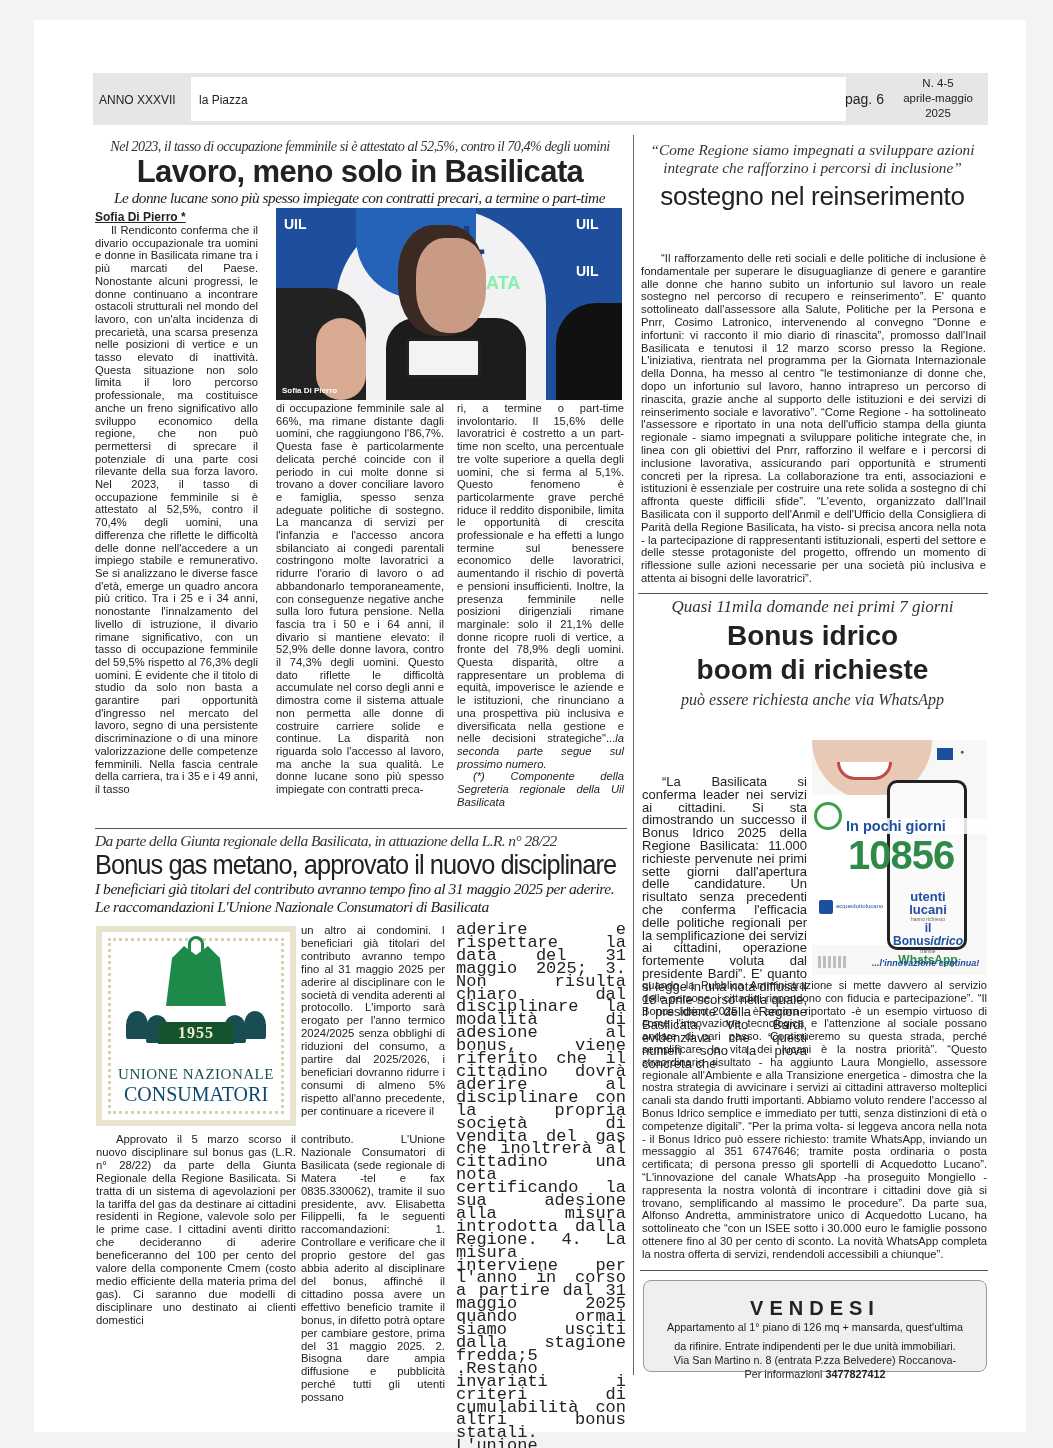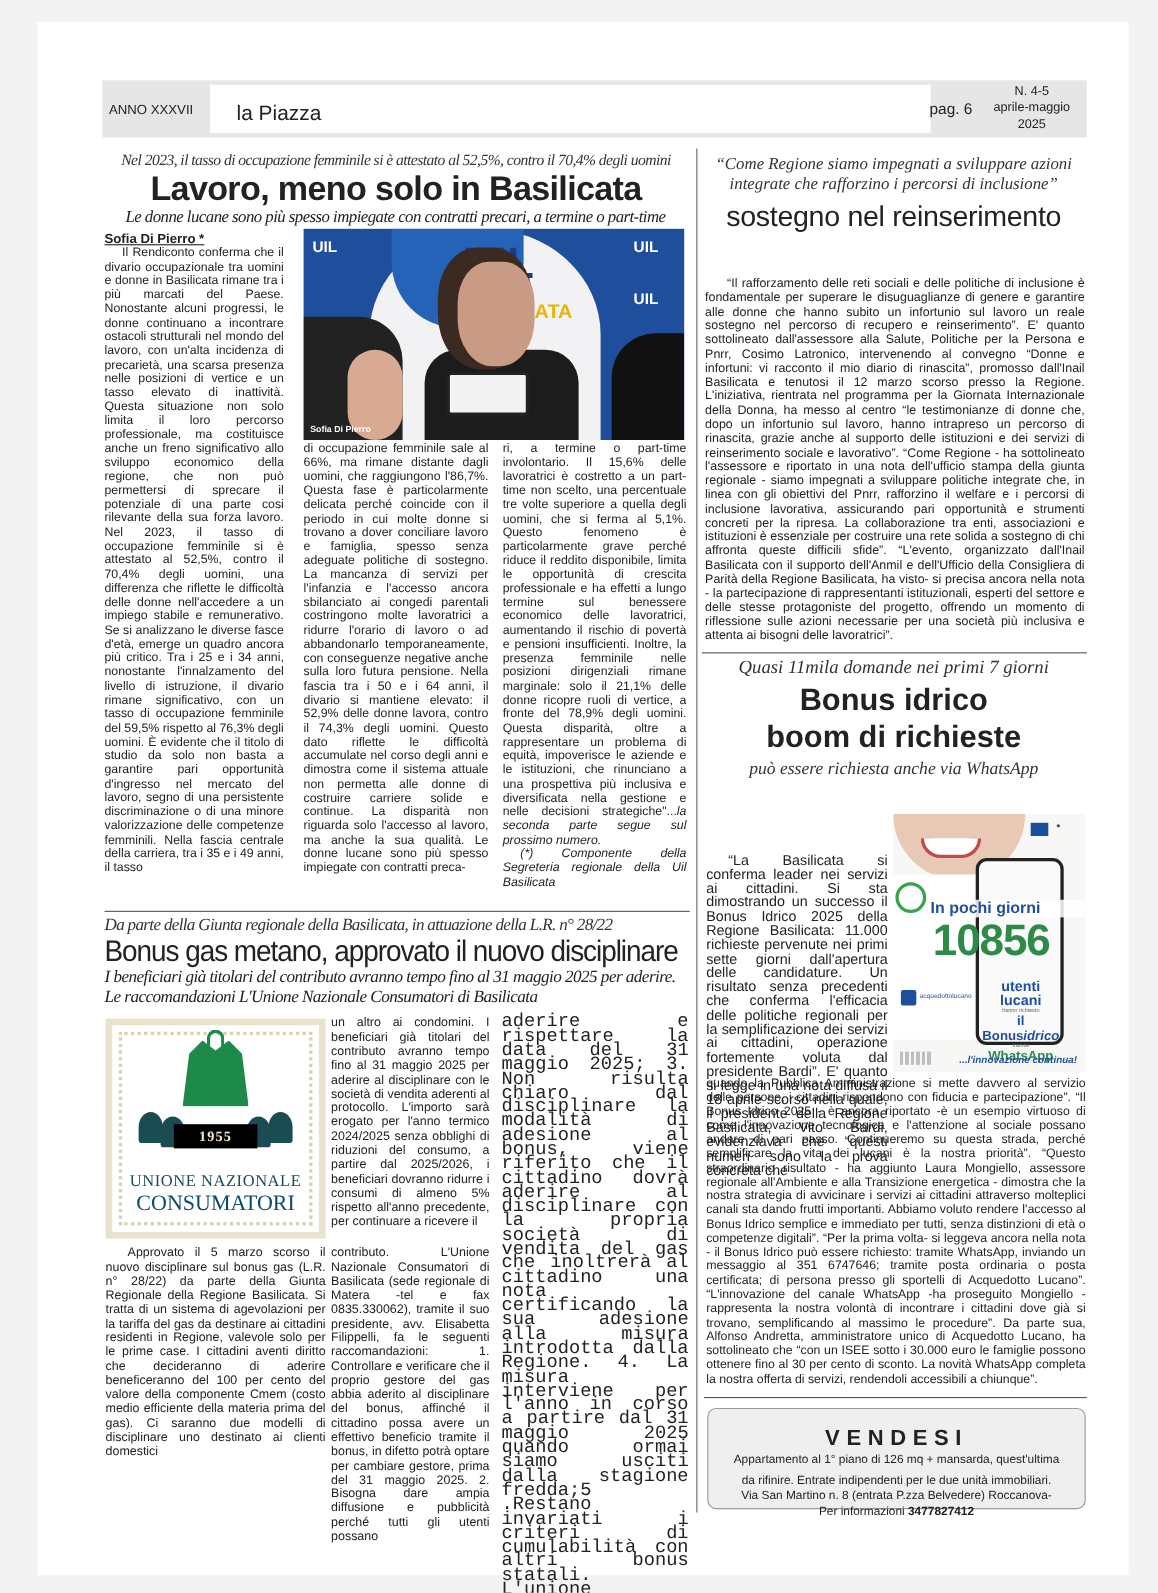--- a/index.html
+++ b/index.html
@@ -5,21 +5,21 @@
   * { box-sizing: border-box; margin: 0; padding: 0; }
   html, body { width: 1053px; height: 1448px; background: #f3f3f3; overflow: hidden; }
   body { font-family: "Liberation Sans", sans-serif; color: #1a1a1a; position: relative; }
 
   .page { position: absolute; left: 34px; top: 20px; width: 992px; height: 1412px; background: #ffffff; }
 
   
   .masthead { position: absolute; left: 93px; top: 73px; width: 895px; height: 52px; background: #e6e6e6; }
   .mh-anno { position: absolute; left: 6px; top: 20px; font-size: 12px; color: #222; }
   .mh-title-box { position: absolute; left: 98px; top: 4px; width: 655px; height: 44px; background: #ffffff; }
-  .mh-title { position: absolute; left: 24px; top: 16px; font-size: 19px; color: #222; }
+  .mh-title { position: absolute; left: 8px; top: 16px; font-size: 12px; color: #222; }
   .mh-page { position: absolute; left: 752px; top: 18px; font-size: 14px; color: #222; }
   .mh-issue { position: absolute; left: 800px; top: 3px; width: 90px; text-align: center; font-size: 11.5px; line-height: 15px; color: #222; }
 
   .serif-it { font-family: "Liberation Serif", serif; font-style: italic; }
   .justify { text-align: justify; hyphens: manual; }
 
   
   .a1-kicker { position: absolute; left: 95px; top: 138px; width: 530px; text-align: center; font-size: 14.2px; color: #333; letter-spacing: -0.5px; }
   .a1-title { position: absolute; left: 95px; top: 154px; width: 530px; text-align: center; font-size: 31px; font-weight: bold; letter-spacing: -0.6px; color: #222; line-height: 36px; }
   .a1-sub { position: absolute; left: 92px; top: 189px; width: 535px; text-align: center; font-size: 15.3px; color: #222; letter-spacing: -0.5px; }
@@ -91,21 +91,21 @@
   .a4-title { position: absolute; left: 95px; top: 849px; width: 535px; font-size: 27px; line-height: 32px; color: #222; letter-spacing: -1px; transform: scaleX(0.94); transform-origin: left; white-space: nowrap; }
   .a4-sub { position: absolute; left: 95px; top: 880px; width: 535px; font-size: 15.6px; line-height: 18px; color: #222; letter-spacing: -0.5px; }
 
   .a4-logo { position: absolute; left: 96px; top: 926px; width: 200px; height: 200px; background: #ffffff; }
   .logo-frame { position: absolute; left: 0; top: 0; width: 200px; height: 200px; border: 6px solid #e7e3cc; }
   .logo-frame::after { content:""; position:absolute; left:6px; top:6px; right:6px; bottom:6px; border: 3px dotted #d8d2b0; }
   .logo-bag { position: absolute; left: 70px; top: 20px; width: 60px; height: 60px; background: #1e8a4a; clip-path: polygon(10% 20%, 30% 0, 50% 15%, 70% 0, 90% 20%, 100% 100%, 0 100%); }
   .logo-handle { position: absolute; left: 92px; top: 10px; width: 16px; height: 20px; border: 3px solid #1e8a4a; border-radius: 8px 8px 0 0; border-bottom: none; }
   .logo-people { position: absolute; left: 30px; top: 85px; width: 140px; height: 30px; }
   .logo-person { position: absolute; top: 0; width: 22px; height: 28px; background: #1a4d52; border-radius: 50% 50% 10% 10%; }
-  .logo-year { position: absolute; left: 62px; top: 96px; width: 76px; height: 22px; background: #000000; color: #f3e9c8; font-family: "Liberation Serif", serif; font-size: 13px; font-weight: bold; text-align: center; line-height: 22px; letter-spacing: 1px; }
+  .logo-year { position: absolute; left: 62px; top: 96px; width: 76px; height: 22px; background: #14532d; color: #f3e9c8; font-family: "Liberation Serif", serif; font-size: 16px; font-weight: bold; text-align: center; line-height: 22px; letter-spacing: 1px; }
   .logo-name1 { position: absolute; left: 0; top: 140px; width: 200px; text-align: center; font-family: "Liberation Serif", serif; font-size: 15px; color: #1a4d52; letter-spacing: 0.5px; }
   .logo-name2 { position: absolute; left: 0; top: 157px; width: 200px; text-align: center; font-family: "Liberation Serif", serif; font-size: 20px; color: #0c4a6e; }
 
   .a4-col1 { left: 96px; top: 1133px; width: 200px; text-indent: 20px; font-size: 11.3px; line-height: 12.9px; }
   .a4-col2a { left: 301px; top: 924px; width: 144px; font-size: 11.3px; line-height: 12.9px; }
   .a4-col2b { left: 301px; top: 1133px; width: 144px; font-size: 11.3px; line-height: 12.9px; }
   .a4-col3 { left: 456px; top: 924px; width: 170px; font-size: 17px; line-height: 12.9px; font-family: Liberation Mono, monospace; }
 </style>
 </head>
 <body>
@@ -132,21 +132,21 @@
 
 <div class="col a1-col1 justify">Il Rendiconto conferma che il divario occupazionale tra uomini e donne in Basilicata rimane tra i più marcati del Paese. Nonostante alcuni progressi, le donne continuano a incontrare ostacoli strutturali nel mondo del lavoro, con un'alta incidenza di precarietà, una scarsa presenza nelle posizioni di vertice e un tasso elevato di inattività. Questa situazione non solo limita il loro percorso professionale, ma costituisce anche un freno significativo allo sviluppo economico della regione, che non può permettersi di sprecare il potenziale di una parte cosi rilevante della sua forza lavoro. Nel 2023, il tasso di occupazione femminile si è attestato al 52,5%, contro il 70,4% degli uomini, una differenza che riflette le difficoltà delle donne nell'accedere a un impiego stabile e remunerativo. Se si analizzano le diverse fasce d'età, emerge un quadro ancora più critico. Tra i 25 e i 34 anni, nonostante l'innalzamento del livello di istruzione, il divario rimane significativo, con un tasso di occupazione femminile del 59,5% rispetto al 76,3% degli uomini. È evidente che il titolo di studio da solo non basta a garantire pari opportunità d'ingresso nel mercato del lavoro, segno di una persistente discriminazione o di una minore valorizzazione delle competenze femminili. Nella fascia centrale della carriera, tra i 35 e i 49 anni, il tasso</div>
 
 <div class="a1-photo">
   <div class="bg1"></div>
   <div class="swoosh"></div>
   <span class="uil">UIL</span>
   <span class="uil2" style="left:8px;top:8px;">UIL</span>
   <span class="uil2" style="left:300px;top:8px;">UIL</span>
   <span class="uil2" style="left:300px;top:55px;">UIL</span>
-  <span class="uil2" style="left:210px;top:65px;color:#eab308;font-size:18px;">ATA</span>
+  <span class="uil2" style="left:210px;top:65px;color:#86efac;font-size:18px;">ATA</span>
   <div class="body"></div>
   <div class="head"></div>
   <div class="cam1"></div>
   <div class="cam2"></div>
   <div class="hand"></div>
   <div class="phone"></div>
   <span class="caption">Sofia Di Pierro</span>
 </div>
 
 <div class="col a1-col2 justify">di occupazione femminile sale al 66%, ma rimane distante dagli uomini, che raggiungono l'86,7%. Questa fase è particolarmente delicata perché coincide con il periodo in cui molte donne si trovano a dover conciliare lavoro e famiglia, spesso senza adeguate politiche di sostegno. La mancanza di servizi per l'infanzia e l'accesso ancora sbilanciato ai congedi parentali costringono molte lavoratrici a ridurre l'orario di lavoro o ad abbandonarlo temporaneamente, con conseguenze negative anche sulla loro futura pensione. Nella fascia tra i 50 e i 64 anni, il divario si mantiene elevato: il 52,9% delle donne lavora, contro il 74,3% degli uomini. Questo dato riflette le difficoltà accumulate nel corso degli anni e dimostra come il sistema attuale non permetta alle donne di costruire carriere solide e continue. La disparità non riguarda solo l'accesso al lavoro, ma anche la sua qualità. Le donne lucane sono più spesso impiegate con contratti preca-</div>

